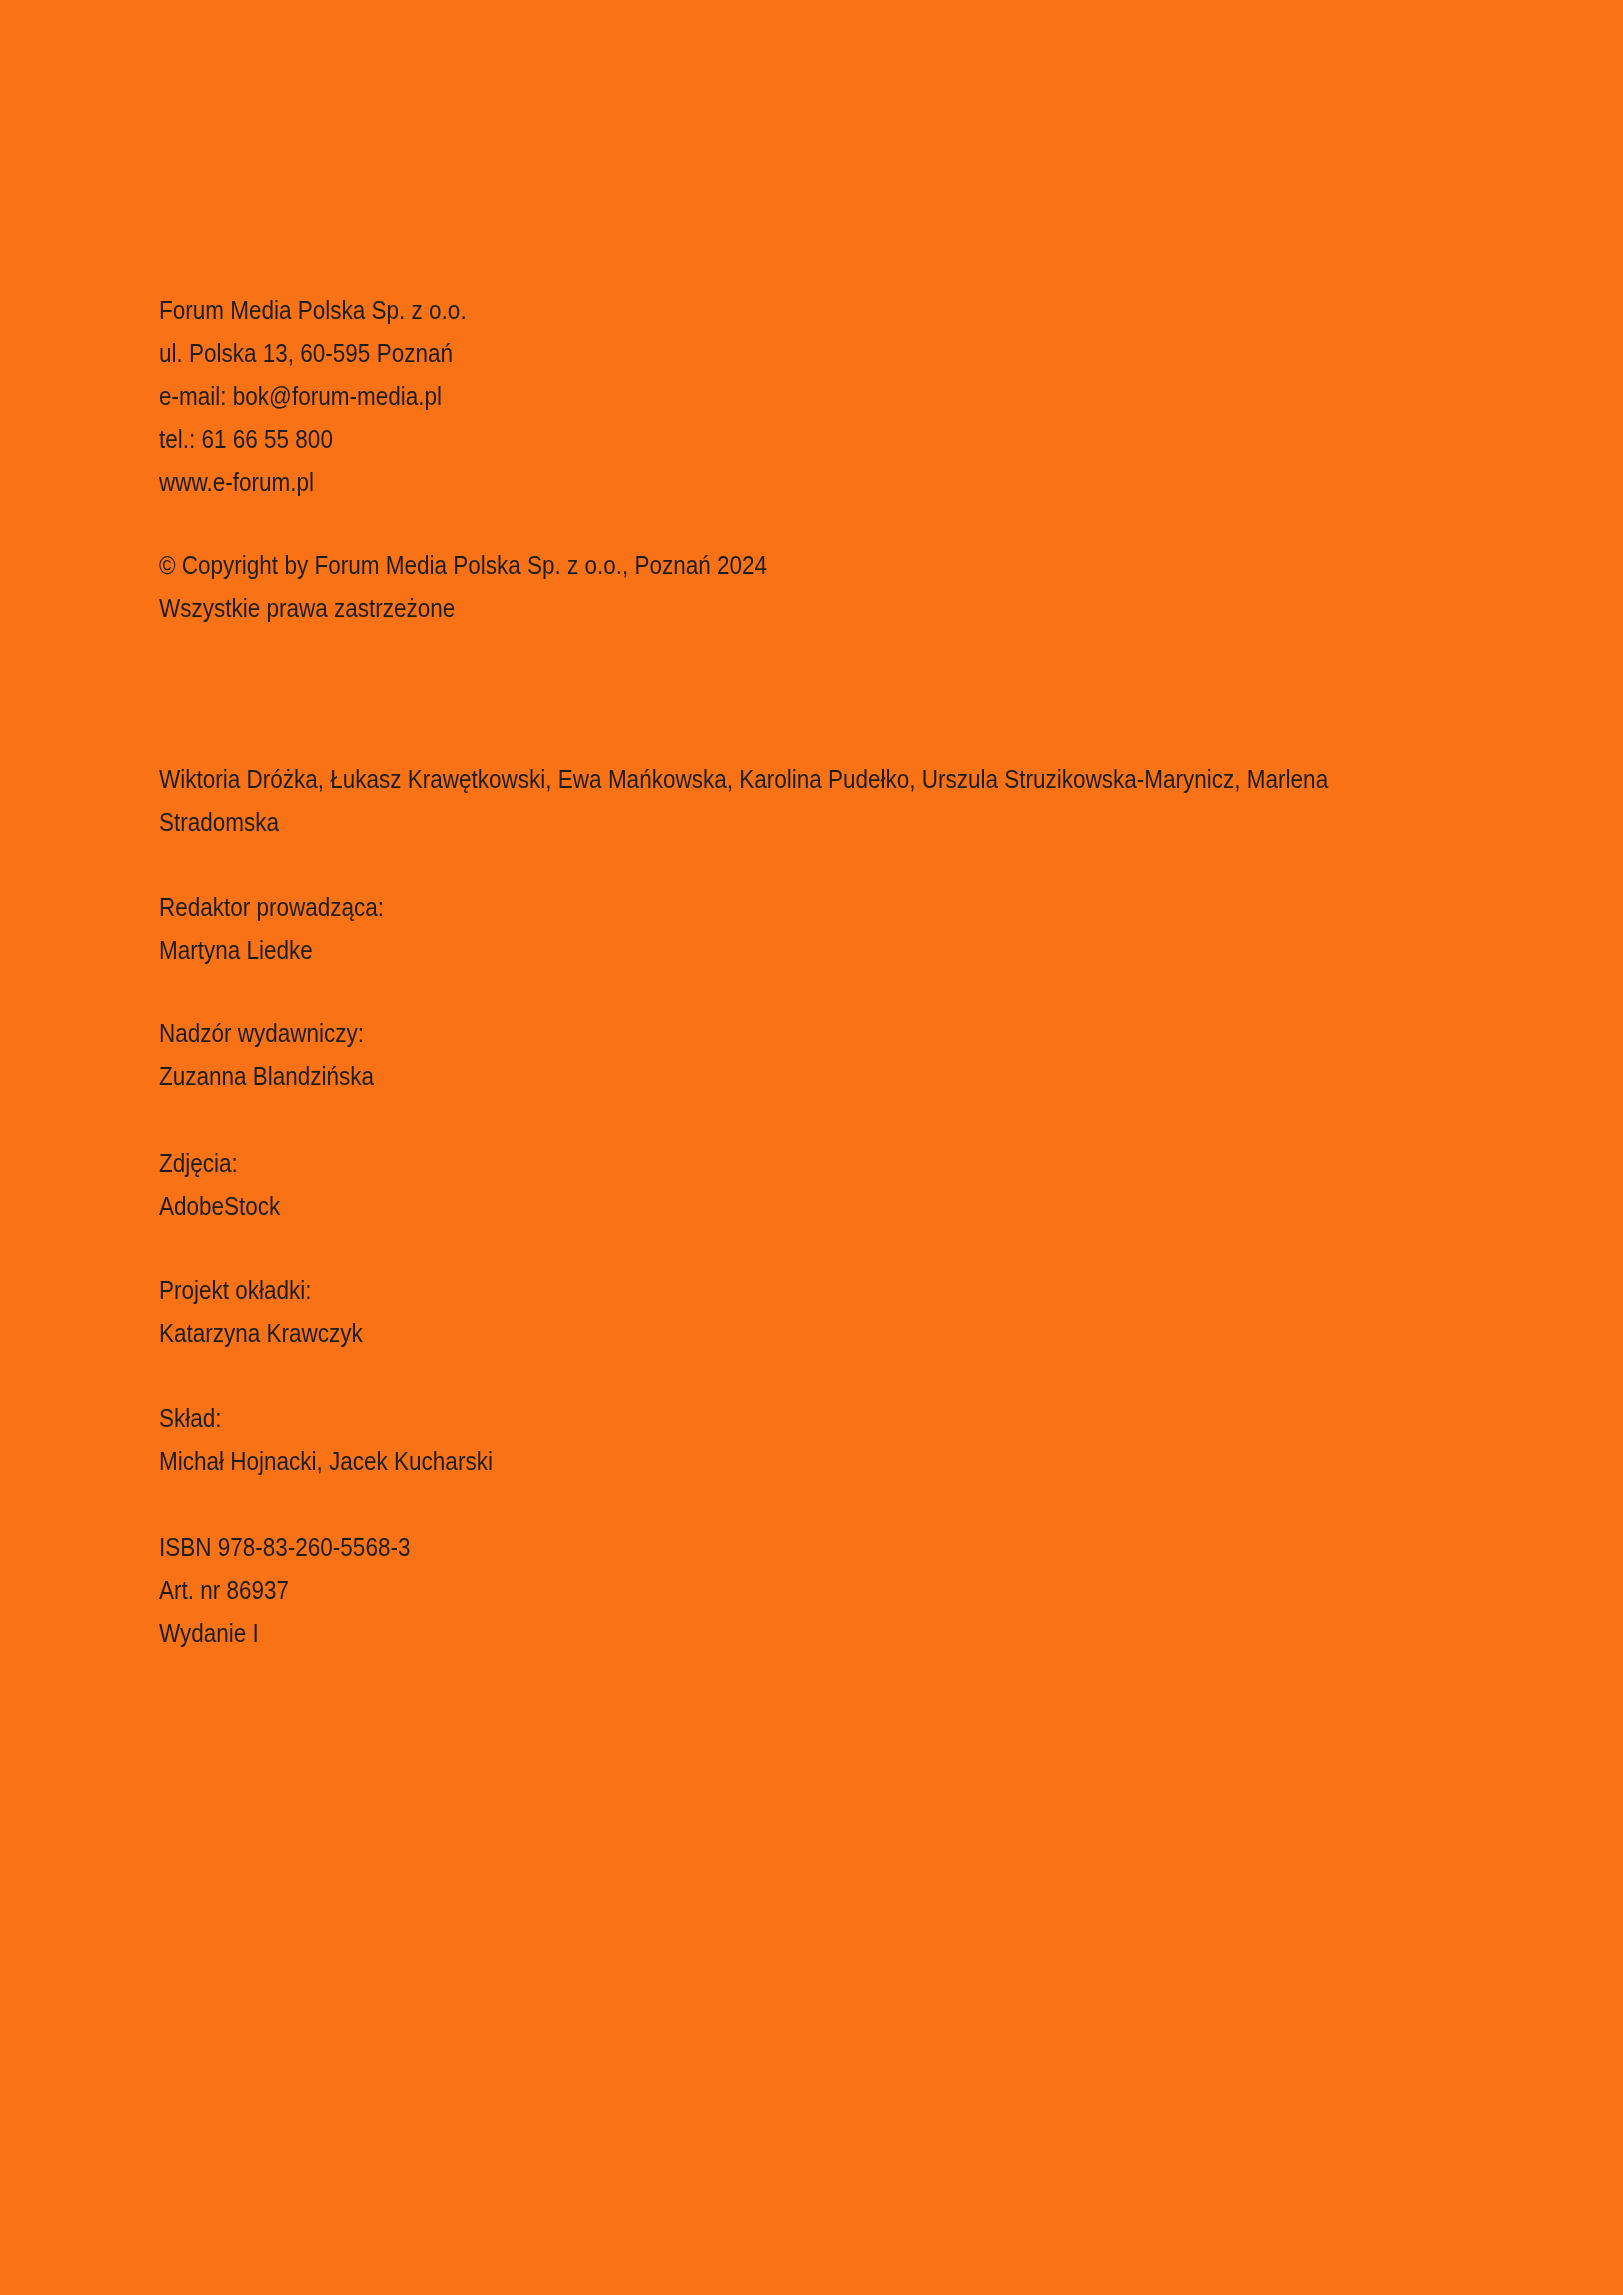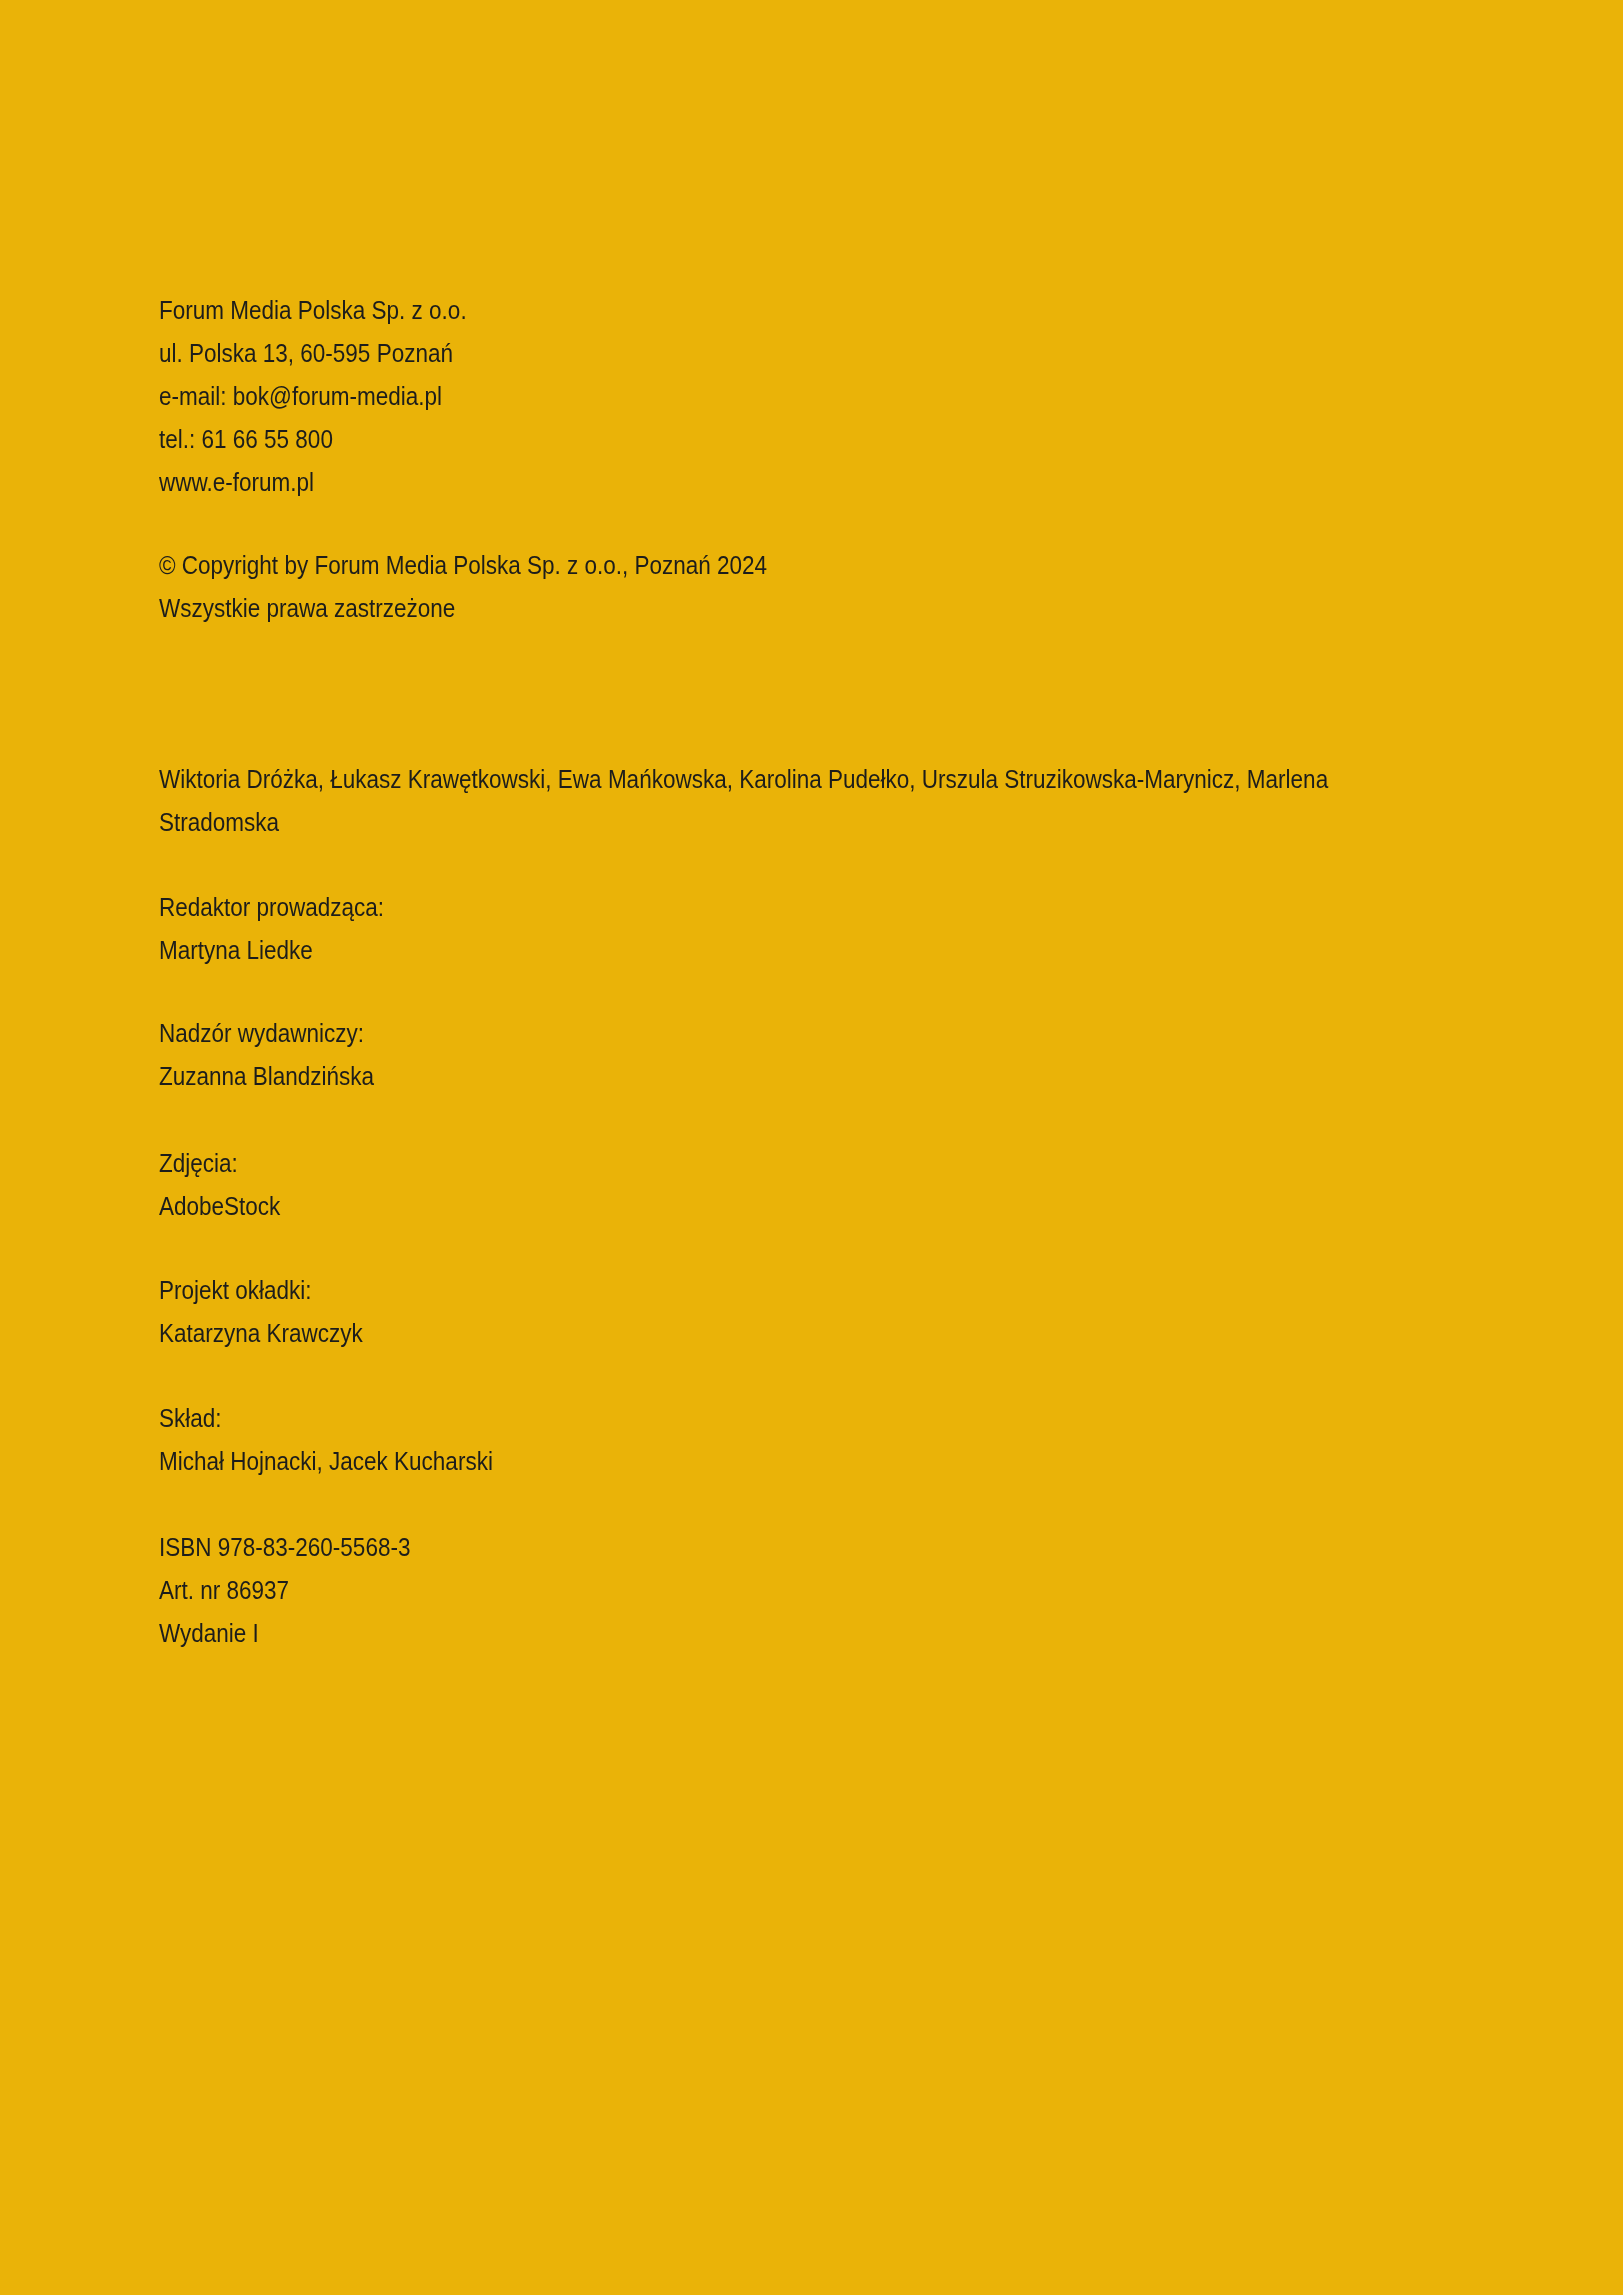--- a/index.html
+++ b/index.html
@@ -11,21 +11,21 @@
     width: 1624px;
     height: 2295px;
     position: relative;
     font-family: "Liberation Sans", sans-serif;
     color: #1d1d1b;
     overflow: hidden;
   }
   .page {
     position: absolute;
     inset: 0;
-    background: #eab308;
+    background: #f97316;
   }
   
   .content {
     position: absolute;
     left: 159px;
     top: 0;
     width: 1451px;
     transform: scaleX(0.9);
     transform-origin: left top;
     font-size: 25px;

